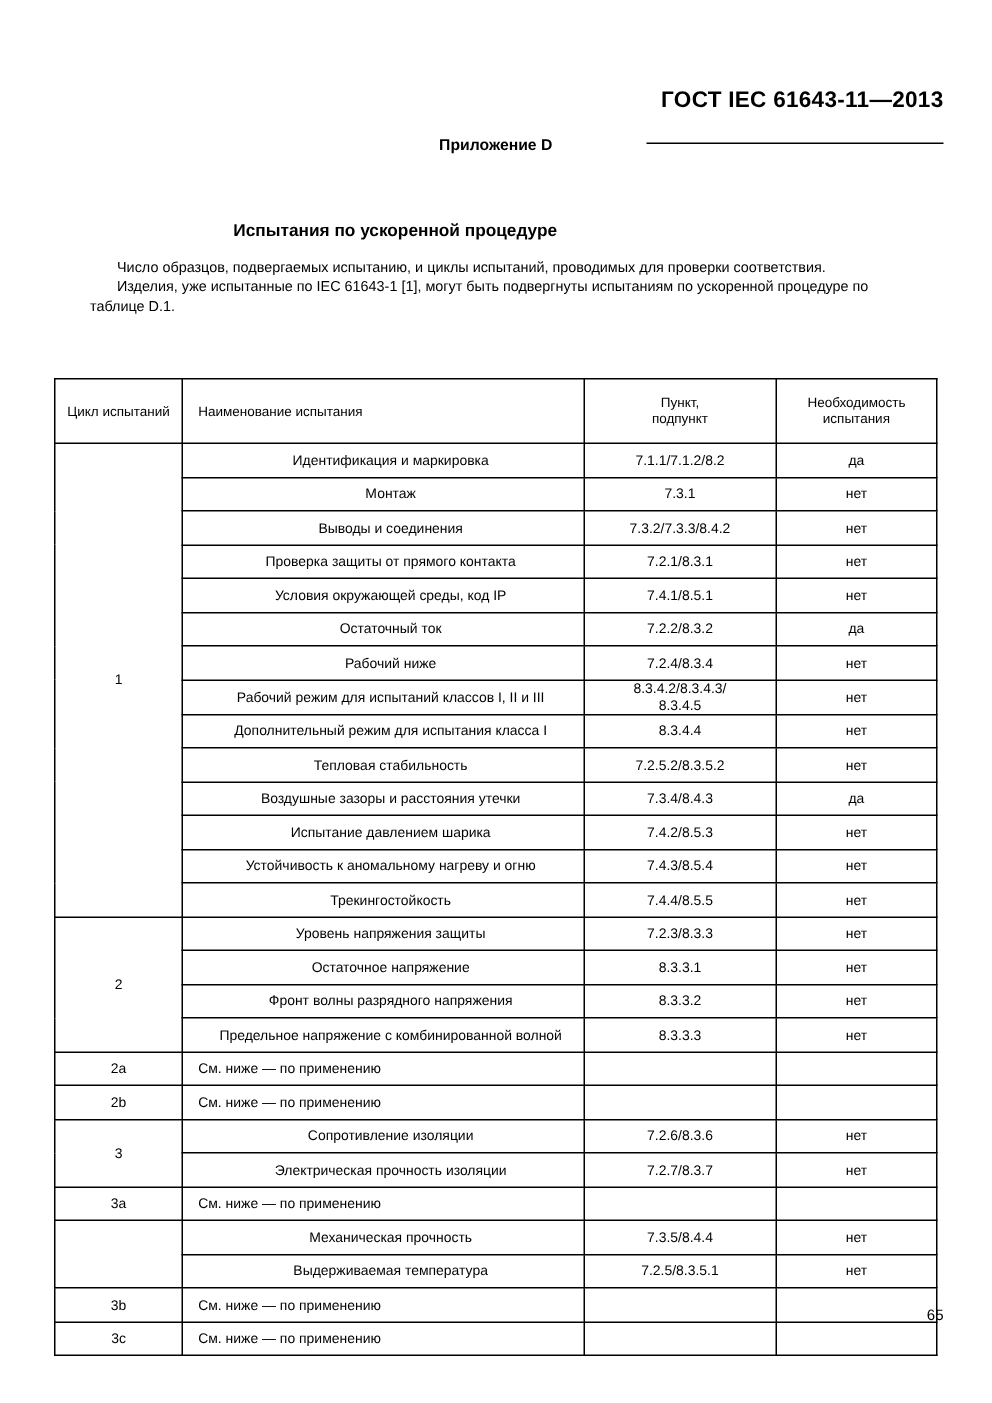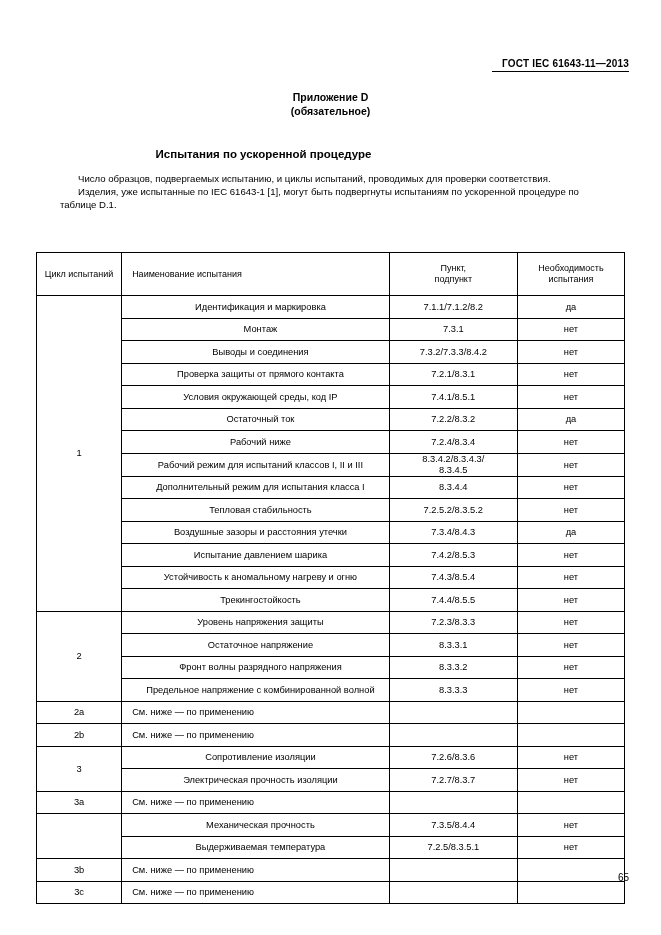--- a/index.html
+++ b/index.html
@@ -21,25 +21,25 @@
     width: 661px;
     height: 935px;
     box-sizing: border-box;
     padding: 0;
   }
   
   .header {
     position: absolute;
     top: 58px;
     right: 32px;
-    font-size: 10px;
+    font-size: 15px;
     font-weight: bold;
     letter-spacing: 0.2px;
     border-bottom: 1.5px solid #000;
-    padding-bottom: 2px;
+    padding-bottom: 20px;
     padding-left: 10px;
   }
   
   .appendix-title {
     position: absolute;
     top: 90px;
     left: 0;
     width: 661px;
     text-align: center;
     font-size: 10.5px;
@@ -125,21 +125,20 @@
 </style>
 </head>
 <body>
 
 <div class="page">
 
   <div class="header">ГОСТ IEC 61643-11—2013</div>
 
   <div class="appendix-title">
     <div>Приложение D</div>
-    <div class="sub">(обязательное)</div>
   </div>
 
   <div class="doc-title">Испытания по ускоренной процедуре</div>
 
   <div class="paragraphs">
     <p>Число образцов, подвергаемых испытанию, и циклы испытаний, проводимых для проверки соответствия.</p>
     <p>Изделия, уже испытанные по IEC 61643-1 [1], могут быть подвергнуты испытаниям по ускоренной процедуре по таблице D.1.</p>
   </div>
 
 

